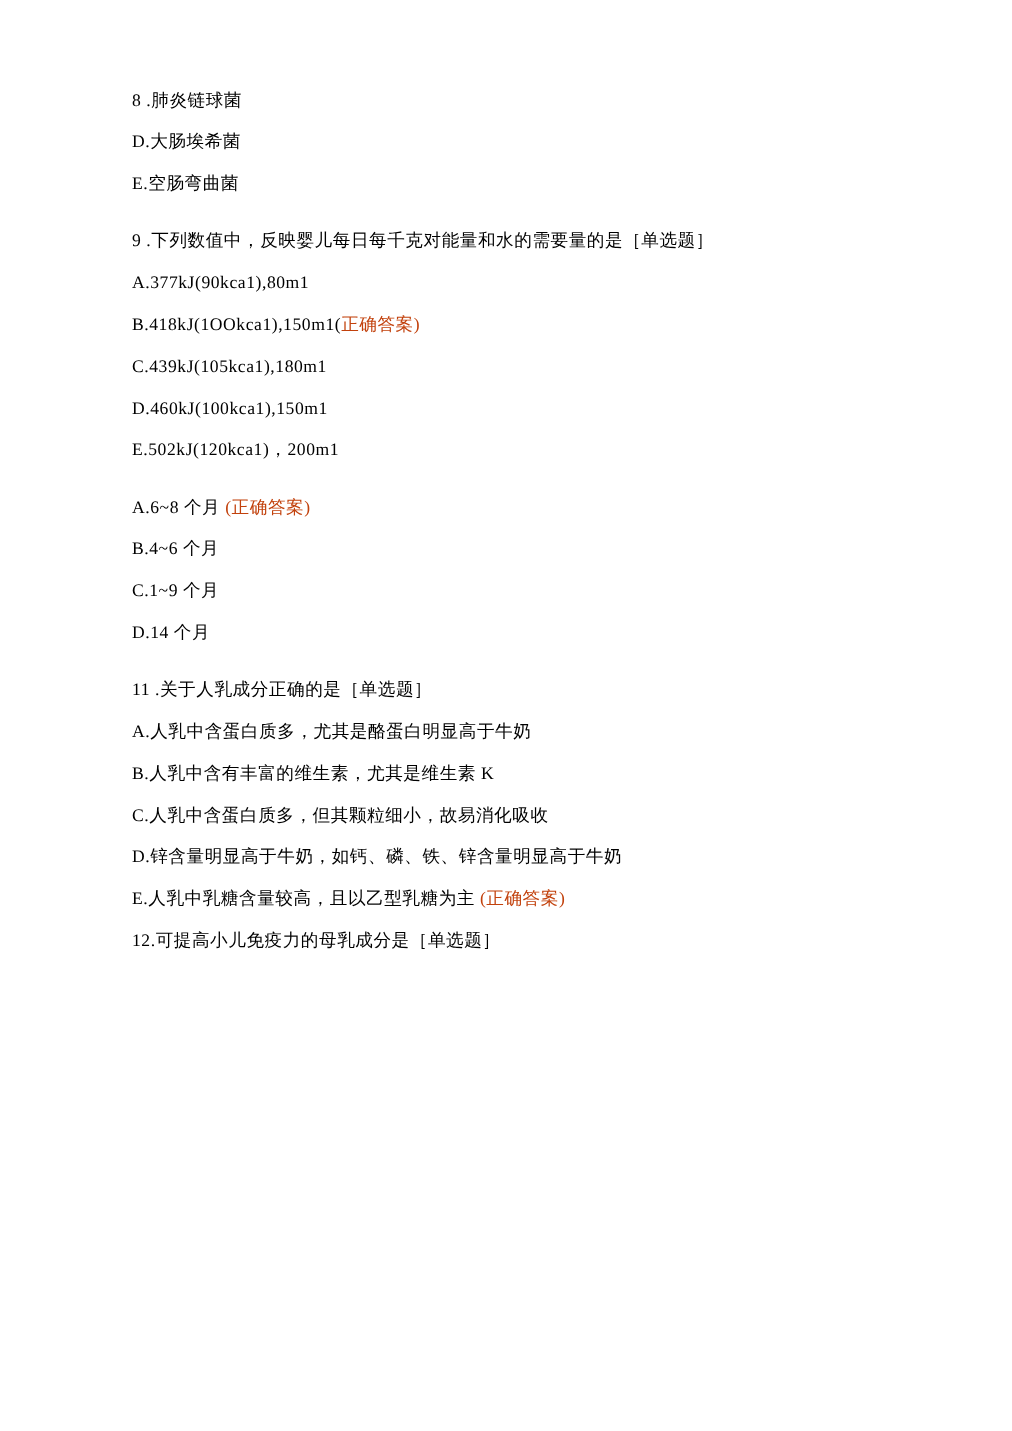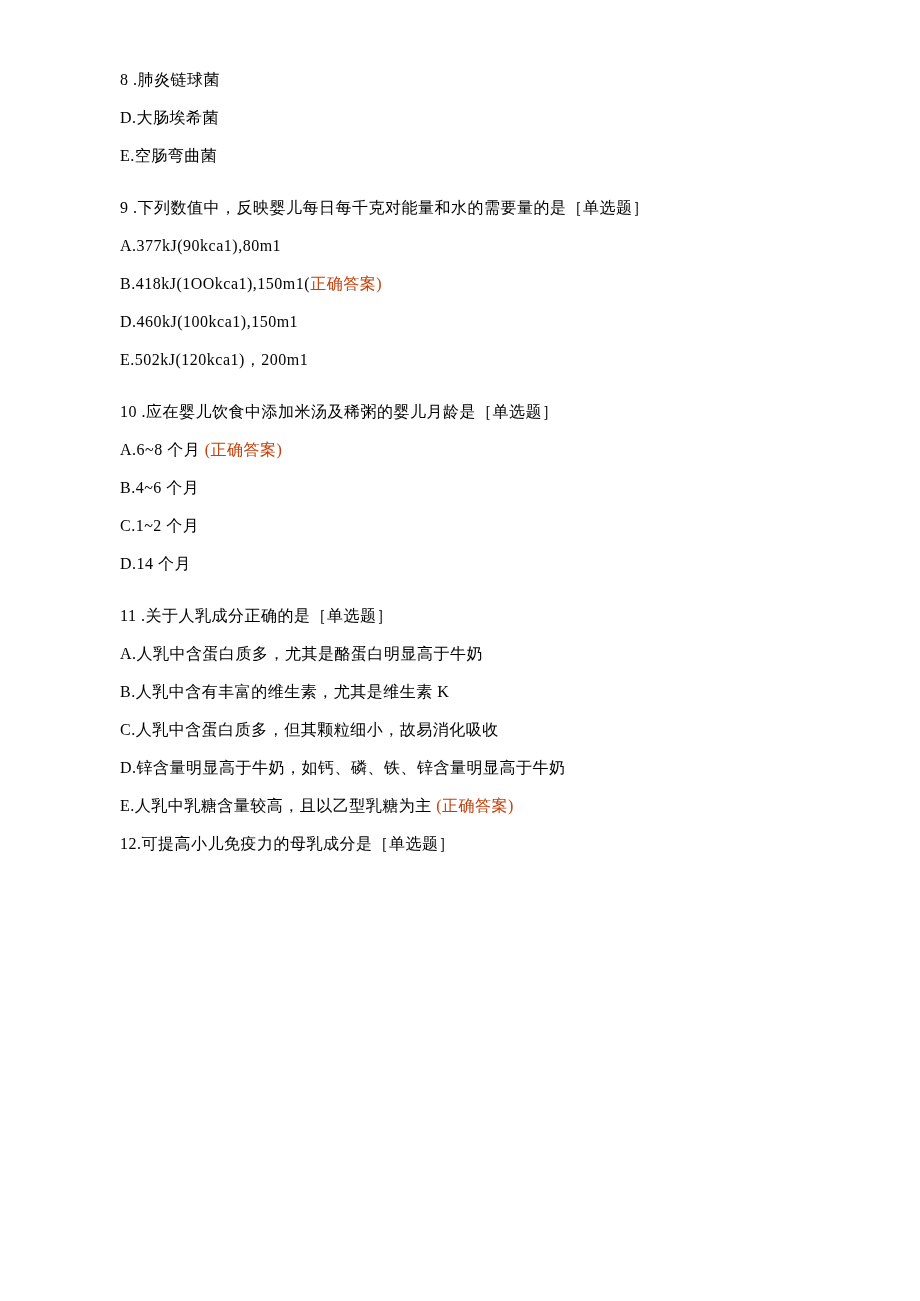--- a/index.html
+++ b/index.html
@@ -6,20 +6,21 @@
     margin: 0;
     padding: 0;
     background: #ffffff;
     font-family: "SimSun", "宋体", serif;
     width: 920px;
   }
   .page {
     padding: 68px 120px 100px 120px;
     box-sizing: border-box;
     width: 904px;
+    margin-top: 12px;
   }
   .line {
     font-size: 16px;
     color: #000000;
     line-height: 1.5;
     margin-bottom: 14px;
     letter-spacing: 0.5px;
   }
   .block {
     margin-bottom: 28px;
@@ -38,31 +39,31 @@
     <div class="line">D.大肠埃希菌</div>
     <div class="line">E.空肠弯曲菌</div>
   </div>
 
   <div class="block">
     <div class="line">9  .下列数值中，反映婴儿每日每千克对能量和水的需要量的是［单选题］</div>
     <div class="line">A.377kJ(90kca1),80m1</div>
     <div class="line">
       <span>B.418kJ(1OOkca1),150m1(</span><span class="correct">正确答案)</span>
     </div>
+    <div class="line">C.439kJ(105kca1),180m1</div>
     <div class="line">D.460kJ(100kca1),150m1</div>
     <div class="line">E.502kJ(120kca1)，200m1</div>
   </div>
 
   <div class="block">
-    <div class="line">10  .应在婴儿饮食中添加米汤及稀粥的婴儿月龄是［单选题］</div>
     <div class="line">
       <span>A.6~8 个月 </span><span class="correct">(正确答案)</span>
     </div>
     <div class="line">B.4~6 个月</div>
-    <div class="line">C.1~2 个月</div>
+    <div class="line">C.1~9 个月</div>
     <div class="line">D.14 个月</div>
   </div>
 
   <div class="block">
     <div class="line">11  .关于人乳成分正确的是［单选题］</div>
     <div class="line">A.人乳中含蛋白质多，尤其是酪蛋白明显高于牛奶</div>
     <div class="line">B.人乳中含有丰富的维生素，尤其是维生素 K</div>
     <div class="line">C.人乳中含蛋白质多，但其颗粒细小，故易消化吸收</div>
     <div class="line">D.锌含量明显高于牛奶，如钙、磷、铁、锌含量明显高于牛奶</div>
     <div class="line">

